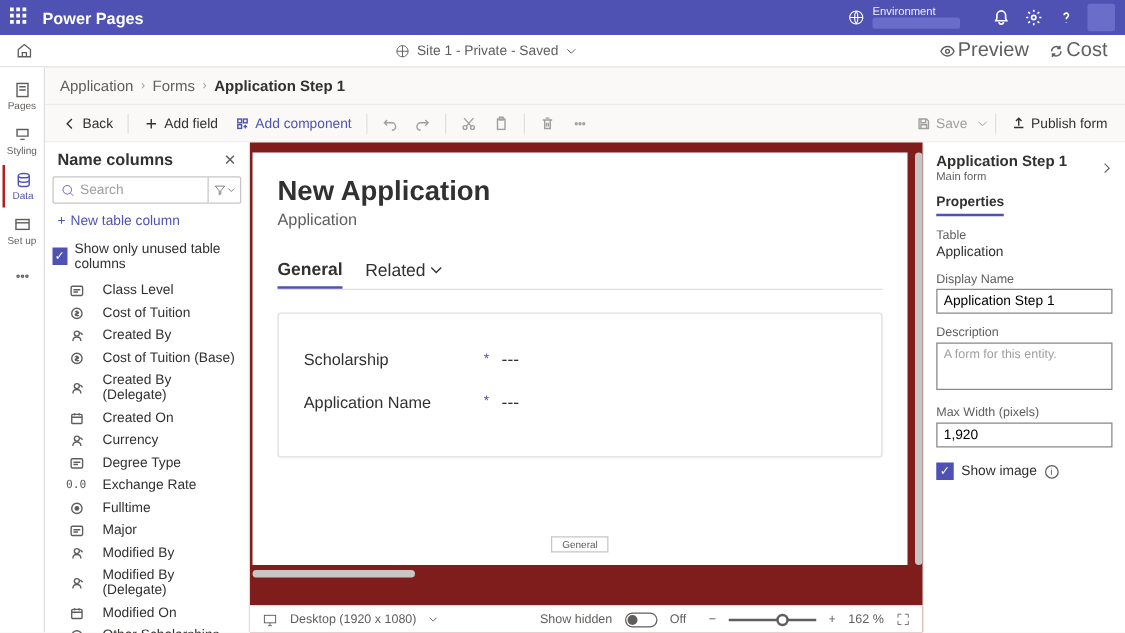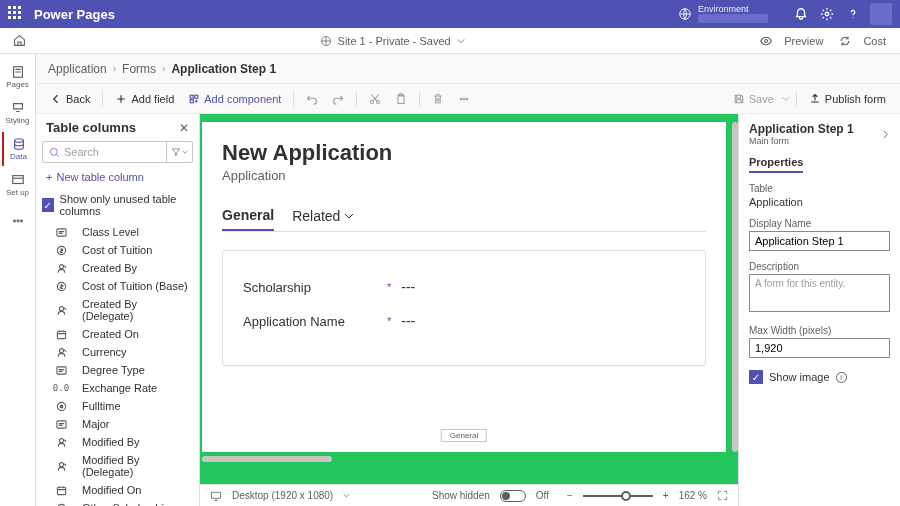--- a/index.html
+++ b/index.html
@@ -17,21 +17,21 @@
 .env-name { background: #6a6dc9; height: 9px; width: 70px; border-radius: 2px; }
 .brandbar-icon { width: 26px; height: 26px; display: flex; align-items: center; justify-content: center; cursor: pointer; }
 .brandbar-icon svg { width: 14px; height: 14px; stroke: #fff; fill: none; stroke-width: 1.5; }
 .avatar { width: 22px; height: 22px; background: #6a6dc9; border-radius: 2px; margin-left: 4px; }
 
 
 .contextbar { height: 26px; background: #fff; border-bottom: 1px solid #e1dfdd; display: flex; align-items: center; padding: 0 8px; }
 .home-icon { width: 22px; display: flex; justify-content: center; }
 .contextbar-center { flex: 1; display: flex; justify-content: center; align-items: center; gap: 6px; color: #605e5c; font-size: 11px; }
 .contextbar-right { display: flex; gap: 4px; }
-.link-btn { display: flex; align-items: center; gap: 12px; padding: 2px 6px; cursor: pointer; color: #605e5c; font-size: 11px; }
+.link-btn { display: flex; align-items: center; gap: 2px; padding: 2px 6px; cursor: pointer; color: #605e5c; font-size: 16px; }
 .link-btn svg { width: 12px; height: 12px; stroke: currentColor; fill: none; stroke-width: 1.5; }
 
 
 .shell { display: flex; height: calc(506px - 28px - 26px); }
 
 
 .rail { width: 36px; background: #fff; border-right: 1px solid #e1dfdd; display: flex; flex-direction: column; align-items: center; padding-top: 6px; gap: 2px; }
 .rail-item { width: 32px; height: 34px; display: flex; flex-direction: column; align-items: center; justify-content: center; gap: 1px; cursor: pointer; border-radius: 2px; color: #605e5c; }
 .rail-item.active { color: #4f52b2; }
 .rail-item.active-border { border-left: 2px solid #b91c1c; border-radius: 0; }
@@ -68,21 +68,21 @@
 .tcol-filter { width: 26px; border-left: 1px solid #c8c6c4; display: flex; align-items: center; justify-content: center; gap: 1px; }
 .tcol-new { color: #4f52b2; font-size: 11px; padding: 2px 10px 6px; cursor: pointer; display: flex; align-items: center; gap: 4px; }
 .tcol-check { display: flex; align-items: center; gap: 6px; padding: 4px 6px 6px; font-size: 11px; }
 .checkbox { width: 14px; height: 14px; background: #4f52b2; display: flex; align-items: center; justify-content: center; }
 .checkbox::after { content: "✓"; color: #fff; font-size: 10px; }
 .tcol-list { flex: 1; overflow-y: auto; scrollbar-width: thin; }
 .tcol-item { display: flex; align-items: center; gap: 6px; padding: 3px 10px; font-size: 11px; cursor: pointer; color: #323130; }
 .tcol-icon { width: 30px; height: 12px; flex-shrink: 0; color: #605e5c; display: flex; align-items: center; justify-content: center; font-size: 10px; }
 
 
-.canvas { flex: 1; display: flex; flex-direction: column; background: #22c55e; min-width: 0; position: relative; }
+.canvas { flex: 1; display: flex; flex-direction: column; background: #7f1d1d; min-width: 0; position: relative; }
 .canvas-scroll { flex: 1; overflow: auto; padding: 0 6px 0 0; position: relative; }
 .form { background: #fff; margin: 8px 6px 0 2px; padding: 18px 20px 40px; min-height: 330px; position: relative; }
 .form h1 { font-size: 22px; font-weight: 600; }
 .form-sub { font-size: 13px; color: #605e5c; margin-top: 2px; }
 .tabs { display: flex; gap: 18px; margin-top: 18px; border-bottom: 1px solid #e1dfdd; }
 .tab { padding: 6px 0; font-size: 14px; cursor: pointer; display: flex; align-items: center; gap: 4px; }
 .tab.active { font-weight: 600; border-bottom: 2px solid #4f52b2; }
 .form-card { border: 1px solid #e1dfdd; border-radius: 3px; margin-top: 18px; padding: 18px 20px; box-shadow: 0 1px 2px rgba(0,0,0,.04); }
 .frow { display: flex; align-items: center; margin: 10px 0 18px; }
 .flabel { width: 150px; font-size: 13px; }
@@ -319,21 +319,21 @@
             <path d="M8 2v8M5 5l3-3 3 3M3 12h10"></path>
           </svg>
           <span>Publish form</span>
         </div>
     </div>
 
     <div class="contentrow">
 
       <div class="tcol">
         <div class="tcol-head">
-          <h3>Table columns</h3>
+          <h3>Name columns</h3>
           <span class="tcol-close">✕</span>
         </div>
         <div class="tcol-search">
           <div class="tcol-search-in">
               <svg viewBox="0 0 16 16" width="11" height="11" stroke="#4f52b2" fill="none">
                 <circle cx="7" cy="7" r="5"></circle>
                 <path d="M11 11l3 3"></path>
               </svg>
               <span>Search</span>
             </div>

